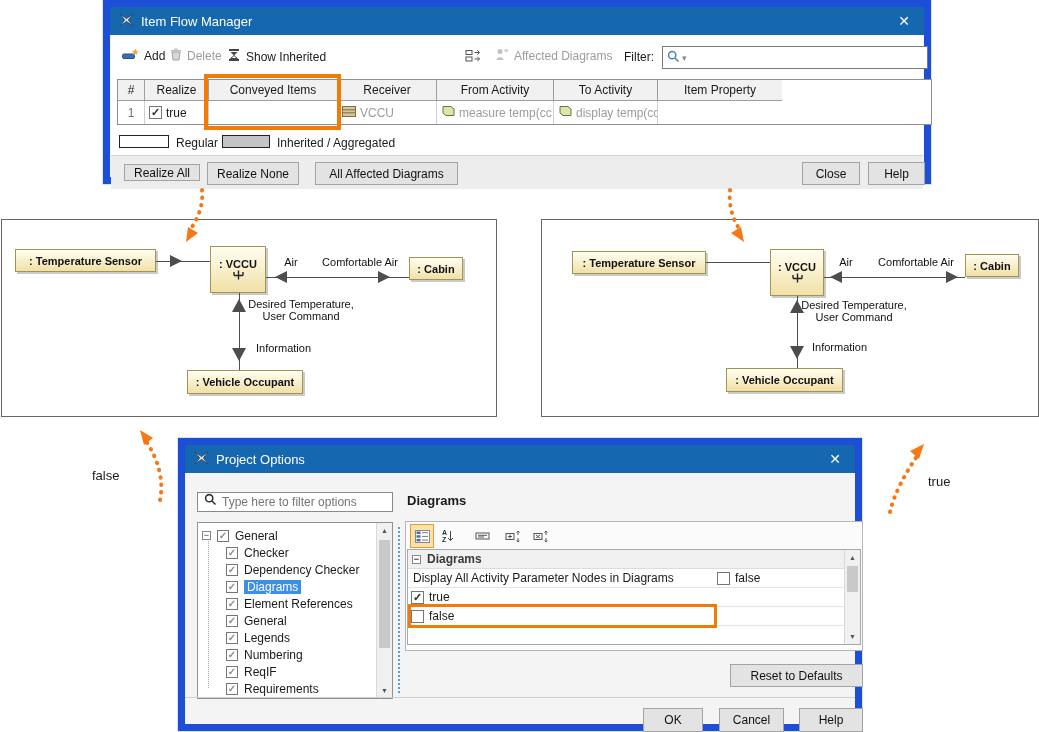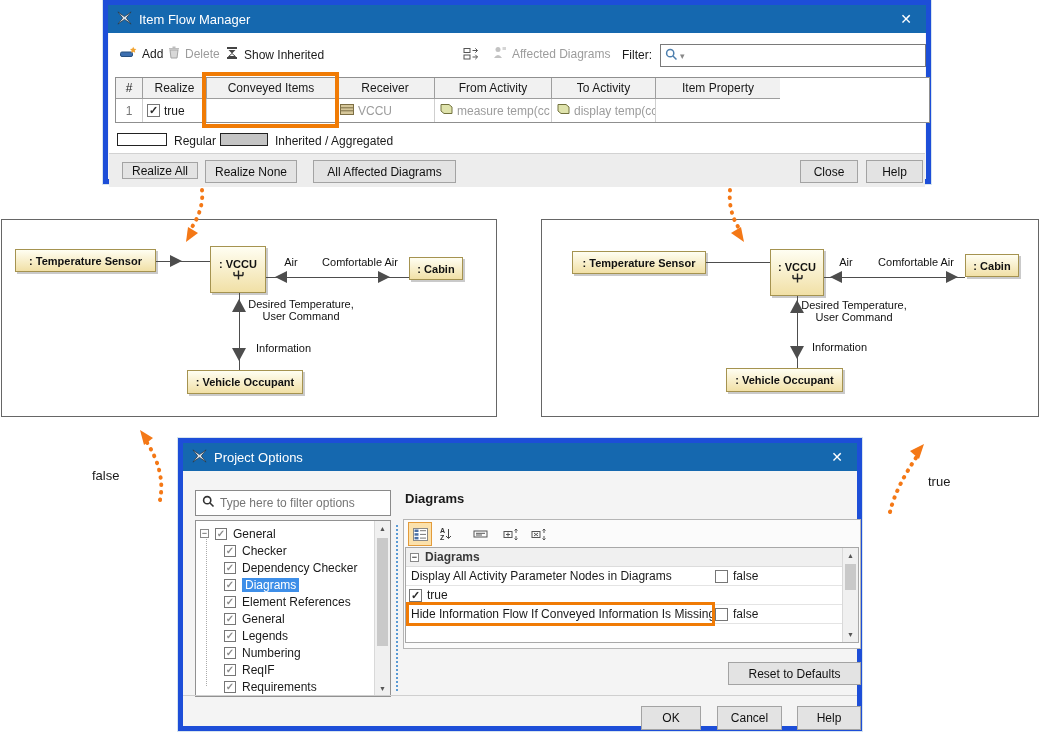--- a/index.html
+++ b/index.html
@@ -1,18 +1,18 @@
 <!DOCTYPE html>
 <html><head>
 <meta charset="utf-8">
 <style>
 *{box-sizing:border-box;margin:0;padding:0}
 body{position:relative;width:1039px;height:732px;background:#fff;font-family:"Liberation Sans",sans-serif;font-size:12px;color:#1a1a1a;overflow:hidden}
 .abs{position:absolute}
-.dlg{position:absolute;background:#f4f4f4;border:5px solid #1d4ed8;box-shadow:0 0 0 1px rgba(70,130,180,.22)}
+.dlg{position:absolute;background:#f4f4f4;border:7px solid #1d4ed8;box-shadow:0 0 0 1px rgba(70,130,180,.22)}
 .tbar{height:28px;background:#1568af;display:flex;align-items:center;padding:0 9px;gap:7px}
 .tbar .tt{color:#fff;font-size:13px}
 .tclose{margin-left:auto;color:#fff;font-size:14px;width:22px;text-align:center}
 .btn{position:absolute;display:flex;align-items:center;justify-content:center;background:#e3e3e3;border:1px solid #a3a3a3;font-size:12px;color:#111}
 .chk{display:inline-flex;align-items:center;justify-content:center;width:13px;height:13px;background:#fff;border:1px solid #767676;font-size:11px;font-weight:bold;line-height:1;color:#2b2b2b;flex:none}
 .chk.sm{width:12px;height:12px;color:#8a8a8a;font-size:10px}
 .gray{color:#9c9c9c}
 .tbi{display:inline-flex;align-items:center;gap:5px;font-size:12px}
 .hline{position:absolute;height:1px;background:#4d4d4d}
 .vline{position:absolute;width:1px;background:#4d4d4d}
@@ -229,21 +229,21 @@
 
 <div class="dlg" style="left:178px;top:438px;width:684px;height:293px">
   <div class="tbar">
     <span><svg width="15" height="14" viewBox="0 0 16 15">
           <path d="M1 1 L8 6 L15 1 L10 7.5 L15 14 L8 9 L1 14 L6 7.5 Z" fill="#dfe6ec" stroke="#2b3b4a" stroke-width="0.9"></path>
         </svg></span>
     <span class="tt">Project Options</span>
     <span class="tclose">✕</span>
   </div>
 
-  <div class="abs" style="left:12px;top:47px;width:196px;height:26px;background:#fff;border:1px solid #8a8a8a;display:flex;align-items:center;padding:0 6px;gap:5px">
+  <div class="abs" style="left:12px;top:47px;width:196px;height:20px;background:#fff;border:1px solid #8a8a8a;display:flex;padding:0 6px;gap:5px">
     <span><svg width="13" height="13" fill="none" stroke="#333" stroke-width="1.6">
           <circle cx="5.2" cy="5.2" r="3.6"></circle>
           <path d="M8 8 l3.5 3.5"></path>
         </svg></span>
     <input style="flex: 1 1 0%; border: none; outline: none; font-size: 12px; min-width: 0px;" placeholder="Type here to filter options">
   </div>
 
   <div class="abs" style="left:12px;top:77px;width:196px;height:177px;background:#fff;border:1px solid #919191;overflow:hidden">
     <div class="abs" style="left:10px;top:13px;height:152px;border-left:1px dotted #aaa"></div>
     <div class="trow" style="top:4px;padding-left:4px">
@@ -347,21 +347,20 @@
           <span>false</span>
         </span>
     </div>
     <div class="prow" style="top:38px">
       <span class="val">
           <span class="chk">✓</span>
           <span>true</span>
         </span>
     </div>
     <div class="prow" style="top:57px">
-      <span class="lab">Hide Information Flow If Conveyed Information Is Missing</span>
       <span class="val">
           <span class="chk"></span>
           <span>false</span>
         </span>
     </div>
     <div class="hl-orange" style="left:0;top:54px;width:309px;height:24px;border-width:3px"></div>
     <div class="sb">
       <div class="sbb" style="top:0">▲</div>
       <div class="sbt" style="top:16px;height:26px"></div>
       <div class="sbb" style="bottom:0">▼</div>

